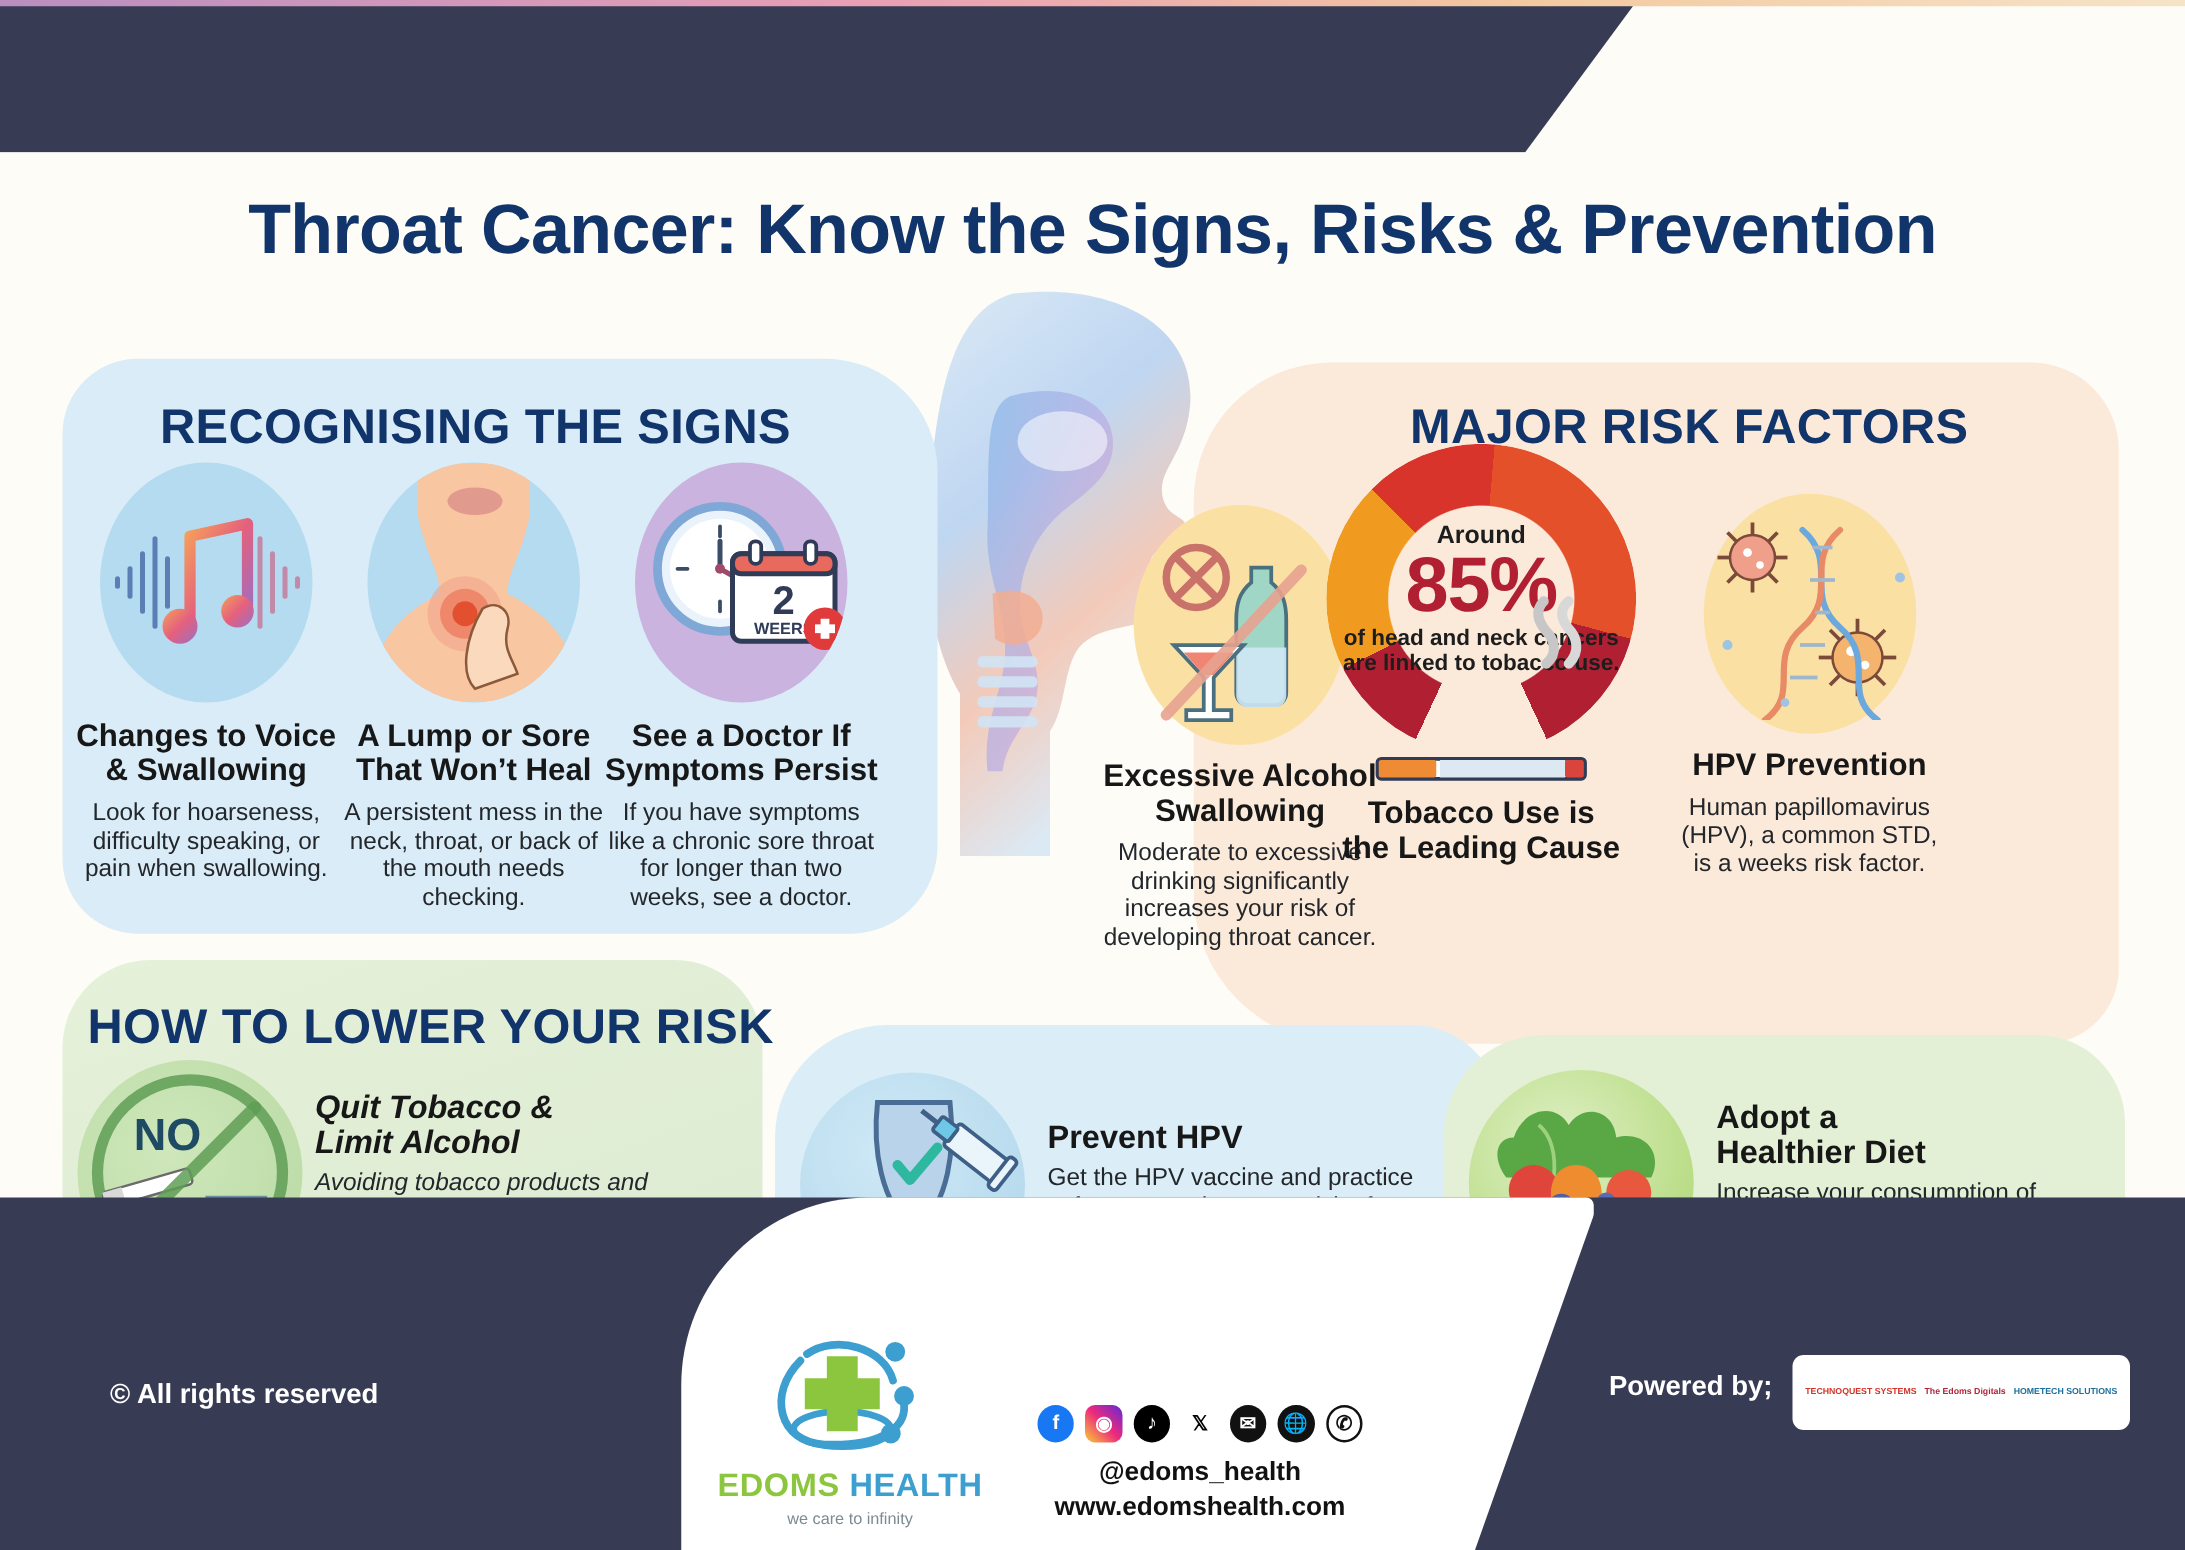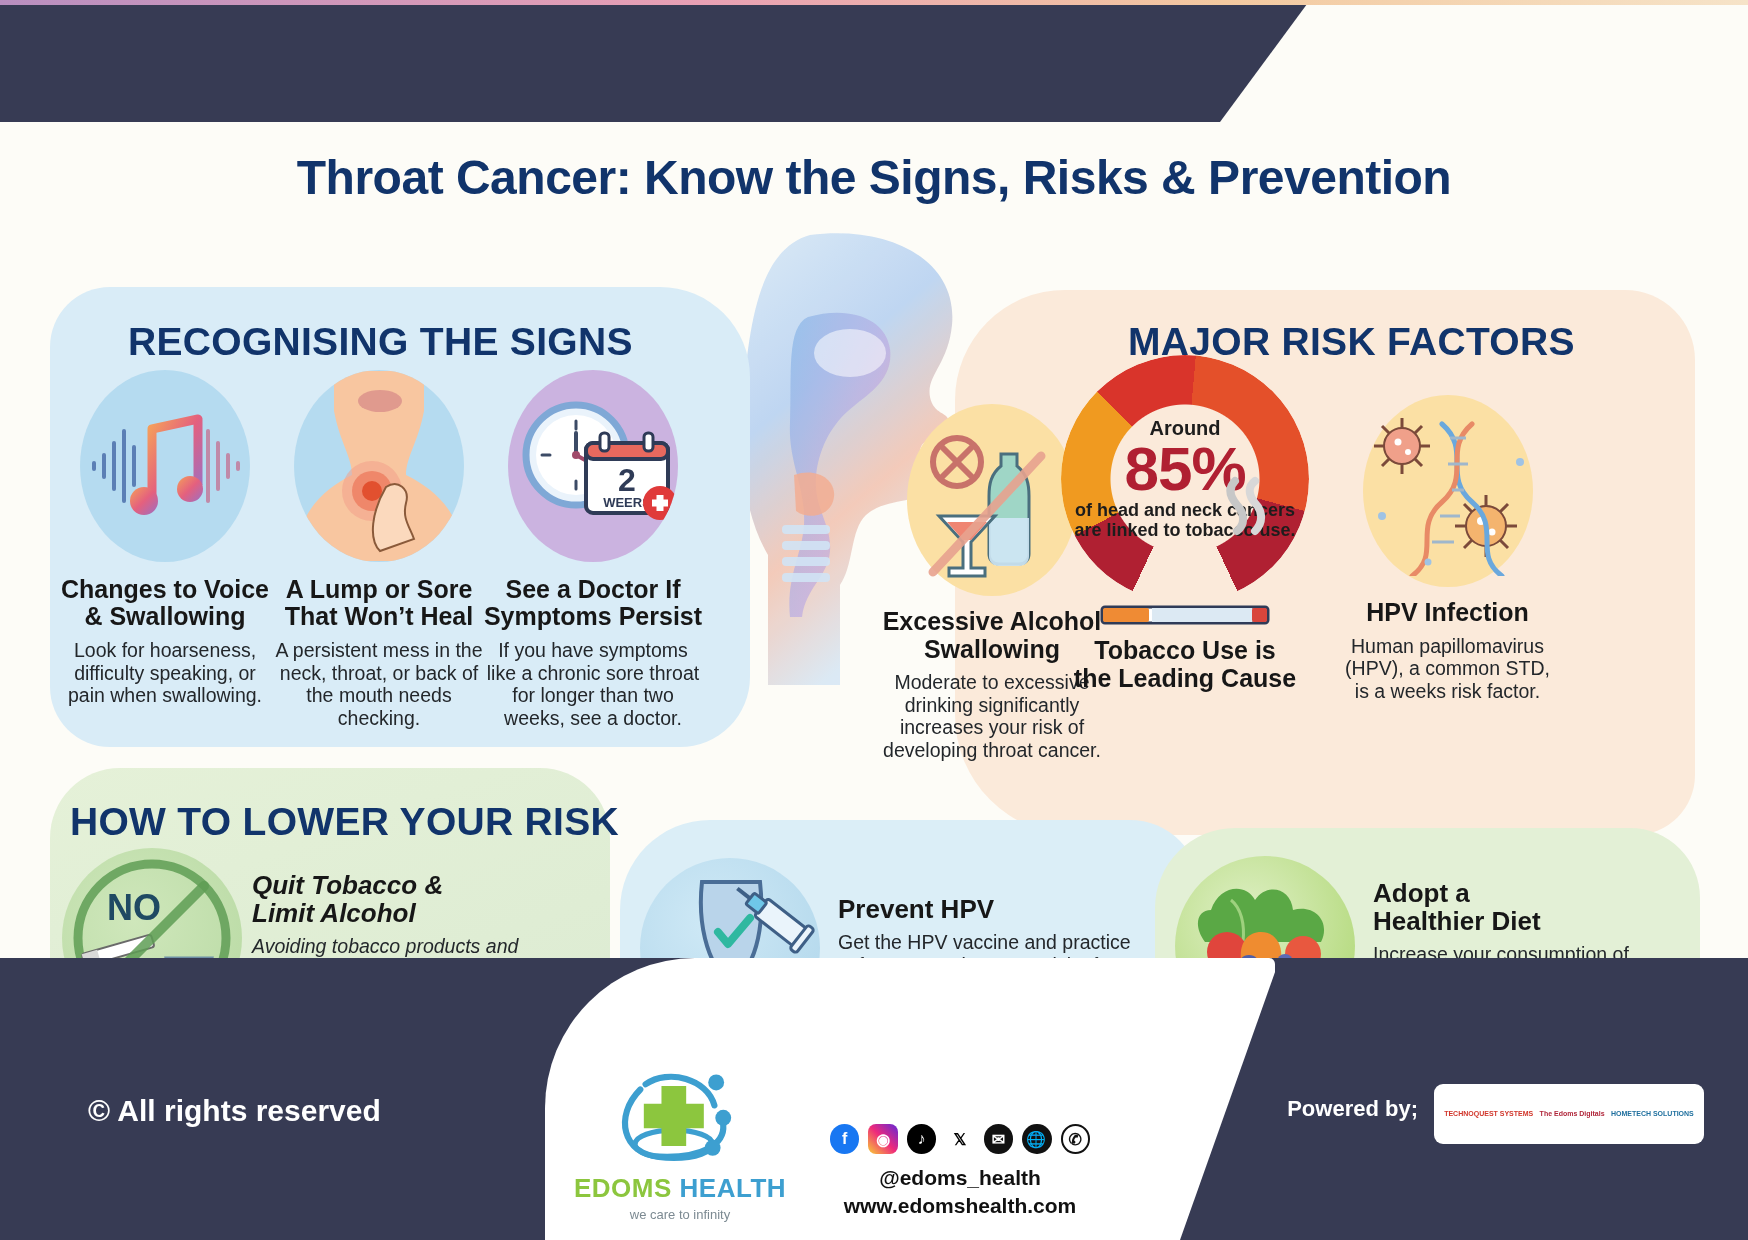--- a/index.html
+++ b/index.html
@@ -40,21 +40,21 @@
   }
   .bot-white-cut{
     position:absolute; left:1180px; bottom:0; width:200px; height:282px;
     background:#373b54; z-index:7;
     clip-path:polygon(100px 0, 200px 0, 200px 282px, 0 282px);
   }
 
   
   .page-title{
     position:absolute; left:0; top:150px; width:1748px; text-align:center;
-    font-size:48px; font-weight:bold; color:#11346b; letter-spacing:-0.5px;
+    font-size:56px; font-weight:bold; color:#11346b; letter-spacing:-0.5px;
     z-index:3;
   }
 
   
   .anatomy{
     position:absolute; left:690px; top:225px; width:330px; height:460px; z-index:1;
     opacity:.95;
   }
 
   
@@ -147,21 +147,21 @@
   .lower .tx p{ font-size:19.5px; color:#23272b; line-height:1.2; }
   .low1{ left:62px; top:848px; width:520px; }
   .low1 .tx{ width:290px; margin-left:10px;font-style:italic;}
   .low2{ left:640px; top:858px; width:560px; }
   .low2 .tx{ width:300px; margin-left:18px;}
   .low3{ left:1175px; top:856px; width:530px; }
   .low3 .tx{ width:290px; margin-left:18px;}
 
   
   .copyright{
-    position:absolute; left:88px; bottom:112px; color:#ffffff; font-size:30px; font-weight:bold; z-index:9;
+    position:absolute; left:88px; bottom:112px; color:#ffffff; font-size:22px; font-weight:bold; z-index:9;
   }
   .logo-wrap{
     position:absolute; left:565px; bottom:18px; width:230px; text-align:center; z-index:9;
   }
   .logo-name{ font-size:26px; font-weight:bold; letter-spacing:.5px; }
   .logo-name .a{ color:#8cc63e; }
   .logo-name .b{ color:#3d9fd0; }
   .logo-tag{ font-size:13px; color:#7c8a92; margin-top:3px; }
 
   .social{
@@ -403,21 +403,21 @@
           <line x1="80" y1="58" x2="100" y2="58"></line>
         <line x1="84" y1="84" x2="96" y2="84"></line>
           <line x1="72" y1="110" x2="92" y2="110"></line>
         <line x1="64" y1="136" x2="86" y2="136"></line>
       </g>
       <circle cx="152" cy="56" r="4" fill="#9fc3e5"></circle>
         <circle cx="14" cy="110" r="4" fill="#9fc3e5"></circle>
       <circle cx="60" cy="156" r="3.5" fill="#9fc3e5"></circle>
     </svg>
   </div>
-  <h3>HPV Infection</h3>
+  <h3>HPV Prevention</h3>
   <p>Human papillomavirus (HPV), a common STD, is a weeks risk factor.</p>
 </div>
 
 <div class="panel-lower"></div>
 <div class="panel-hpv"></div>
 <div class="panel-diet"></div>
 <div class="panel-heading h-lower">HOW TO LOWER YOUR RISK</div>
 
 <div class="lower low1">
   <div class="ic" style="background:radial-gradient(circle at 40% 40%,#cfe7bb,#b7d9a2);">

